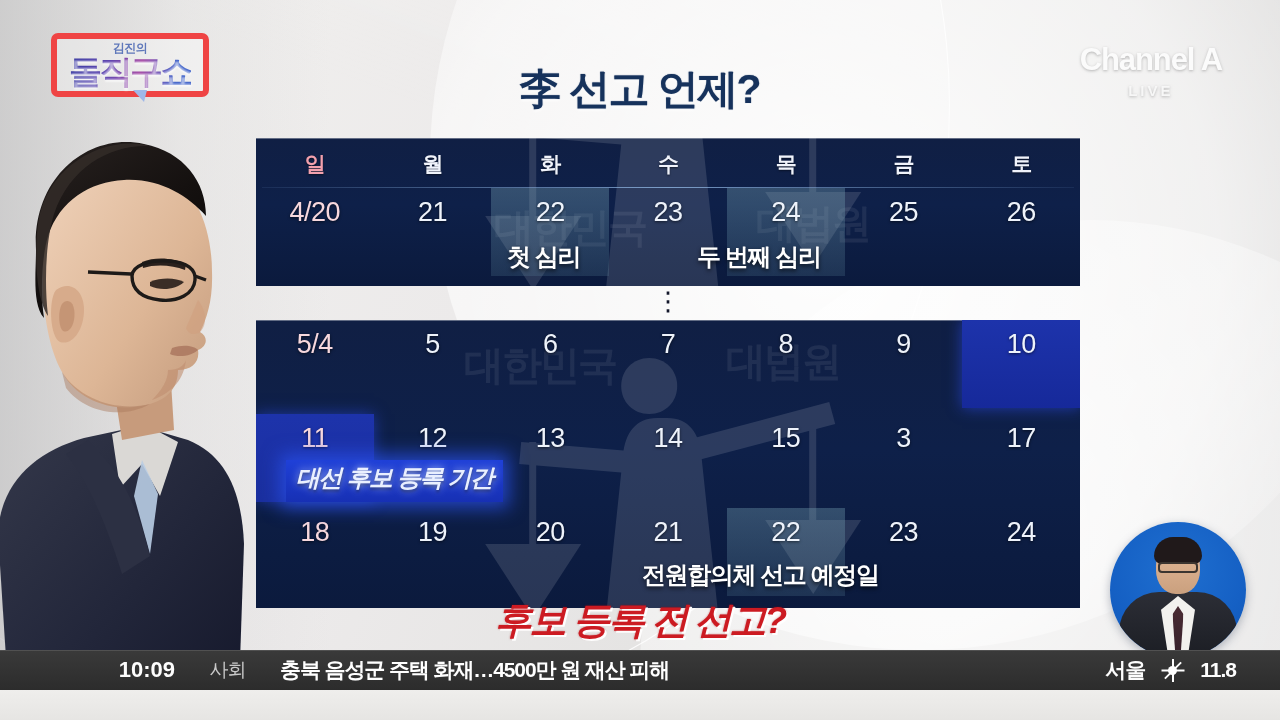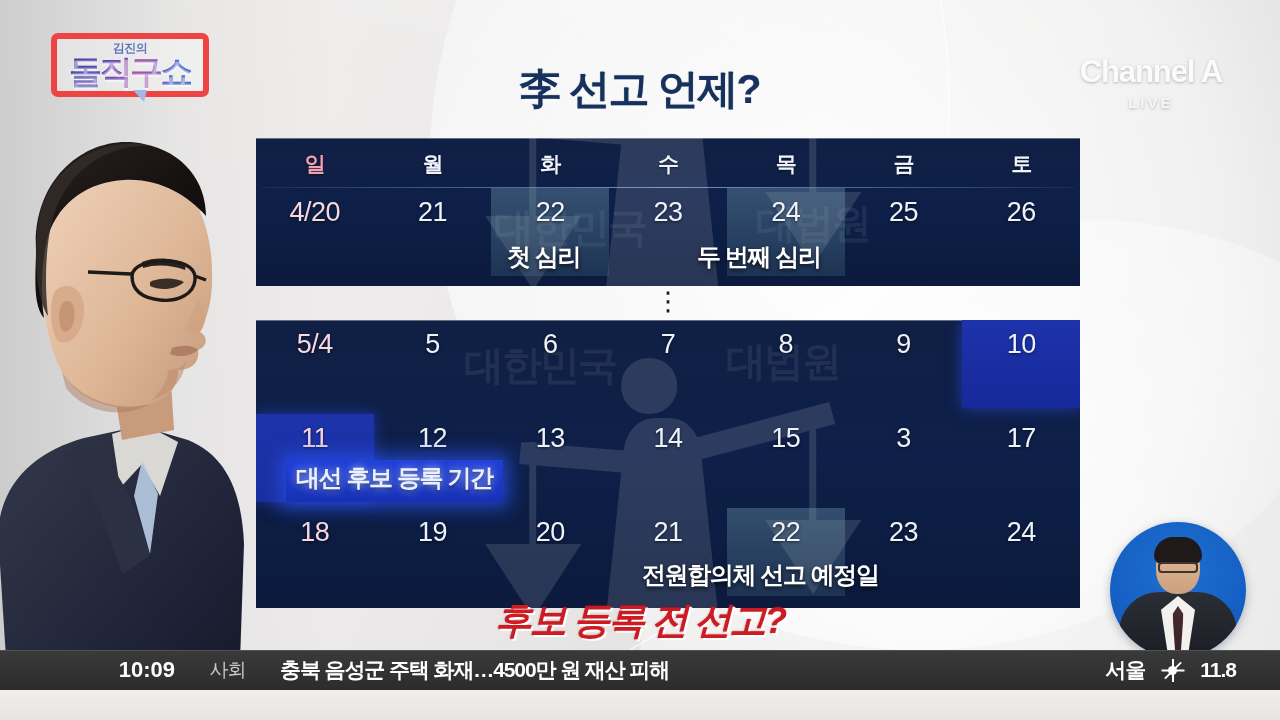--- a/index.html
+++ b/index.html
@@ -68,21 +68,21 @@
     -webkit-background-clip:text; background-clip:text; color:transparent;
     text-shadow:0 2px 2px rgba(255,255,255,.6);
   }
 
   
   #chmark{
     position:absolute; right:58px; top:44px; text-align:center;
     color:#fbfbfb;
     text-shadow:0 1px 3px rgba(130,130,130,.55);
   }
-  #chmark .name{ font-size:31px; font-weight:bold; letter-spacing:-1.1px; line-height:1;margin-top:12px; }
+  #chmark .name{ font-size:31px; font-weight:bold; letter-spacing:-1.1px; line-height:1; }
   #chmark .live{ font-size:15px; font-weight:bold; letter-spacing:3px; margin-top:7px; color:#f7f7f7; }
 
   
   #title{
     position:absolute; left:0; right:0; top:62px;
     text-align:center;
     font-size:41px; font-weight:bold; letter-spacing:-1.6px;
     color:#16325c;
     text-shadow:0 2px 3px rgba(255,255,255,.85), 0 0 1px #16325c;
   }
@@ -149,20 +149,21 @@
     font-size:24px; font-weight:bold; letter-spacing:-1.4px;
     color:#ffffff; white-space:nowrap;
     text-shadow:0 2px 4px rgba(0,0,0,.75);
   }
   .note.glow{
     background:linear-gradient(180deg,#1f40d8,#1730b4);
     padding:2px 10px 8px;
     box-shadow:0 0 18px 6px rgba(42,80,235,.75);
     color:#eaf0ff;
     text-shadow:0 0 8px rgba(190,210,255,.9), 0 2px 3px rgba(0,0,0,.5);
+    font-style:italic;
   }
 
   
   #kicker{
     position:absolute; left:0; right:0; top:596px; text-align:center;
     font-size:37px; font-weight:bold; font-style:italic; letter-spacing:-2px;
     color:#cc1b22;
     text-shadow:2px 2px 0 rgba(255,255,255,.95), 0 0 2px rgba(160,0,10,.6);
   }
 

